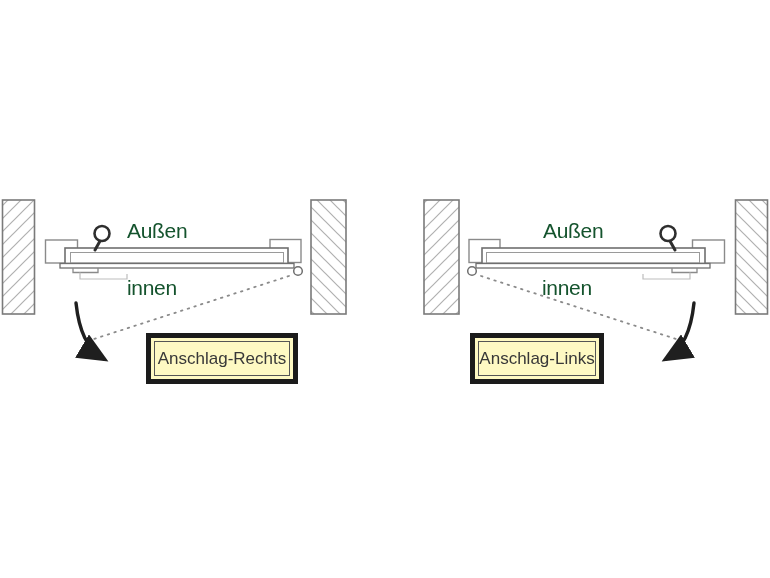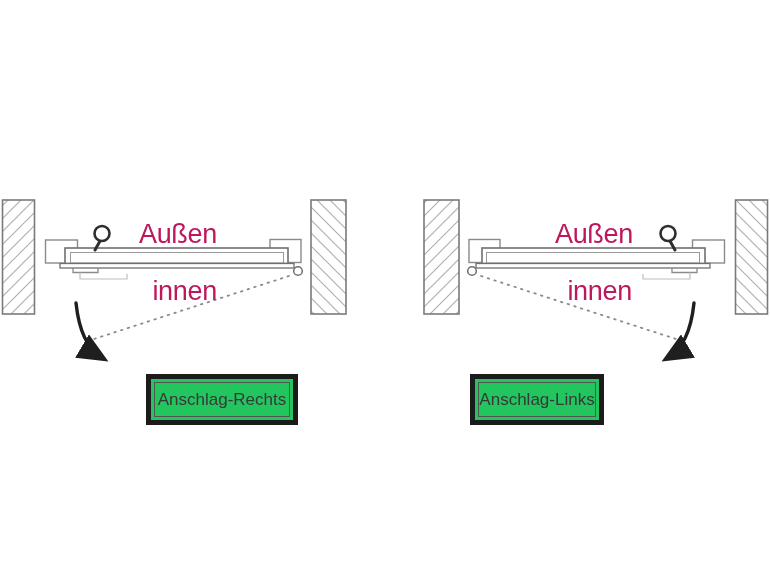--- a/index.html
+++ b/index.html
@@ -6,27 +6,27 @@
   .stage{
     position:relative;width:770px;height:578px;background:#ffffff;overflow:hidden;
     font-family:"Liberation Sans", sans-serif;
   }
   .panel{position:absolute;top:0;width:385px;height:578px;}
   .panel.left{left:0;}
   .panel.right{left:385px;}
   .panel svg{position:absolute;left:0;top:0;}
   .panel svg.mirror{transform:scaleX(-1);transform-origin:center;}
   .side-label{
-    position:absolute;width:90px;text-align:right;
-    font-size:27px;line-height:1.05;color:#be185d;letter-spacing:-0.3px;
+    position:absolute;width:90px;text-align:left;
+    font-size:21px;line-height:1.05;color:#14532d;letter-spacing:-0.3px;
     white-space:nowrap;
   }
   .caption-box{
     position:absolute;top:333px;height:51px;box-sizing:border-box;
-    border:5px solid #1b1b1b;background:#22c55e;padding:3px;margin-top:41px;
+    border:5px solid #1b1b1b;background:#fef9c3;padding:3px;
   }
   .caption-inner{
     width:100%;height:100%;box-sizing:border-box;border:1px solid #555555;
     display:flex;align-items:center;justify-content:center;
   }
   .caption-text{
     font-size:17px;color:#383838;letter-spacing:0;white-space:nowrap;
   }
 </style>
 </head>

